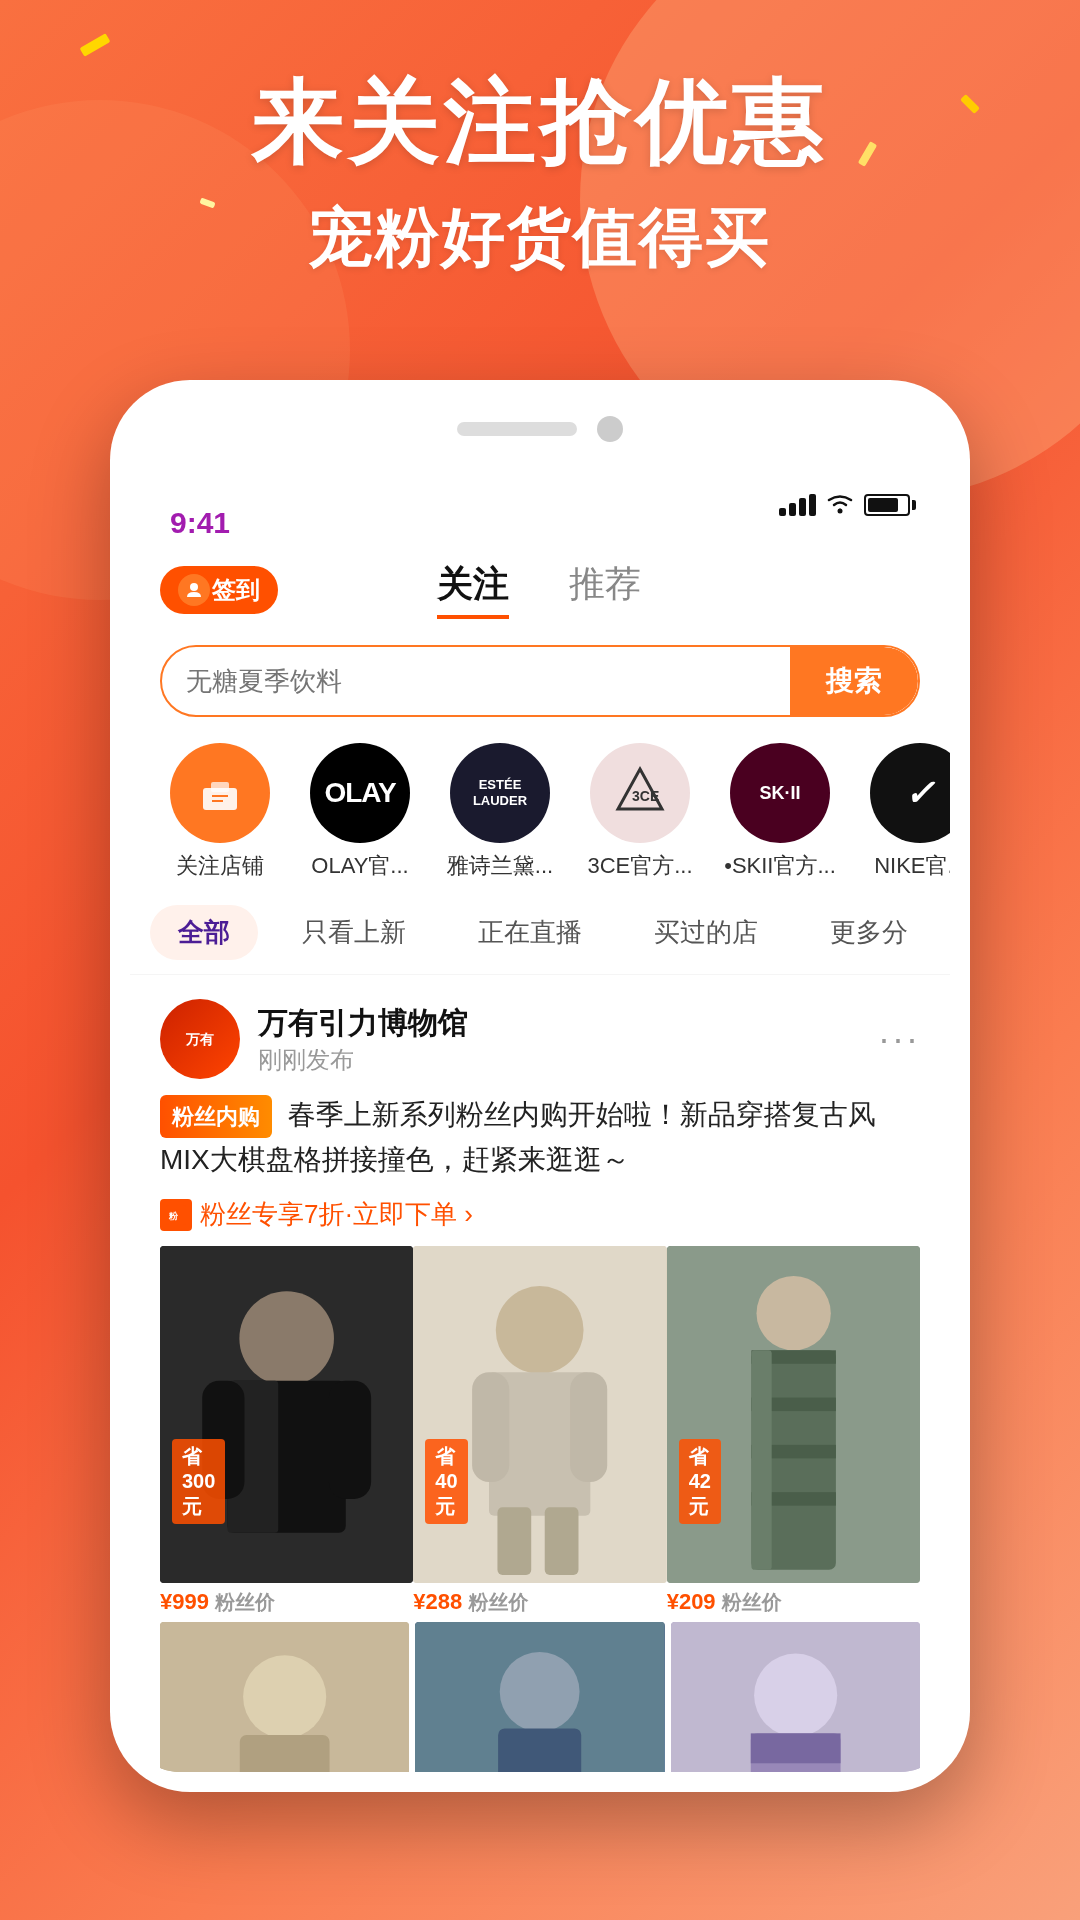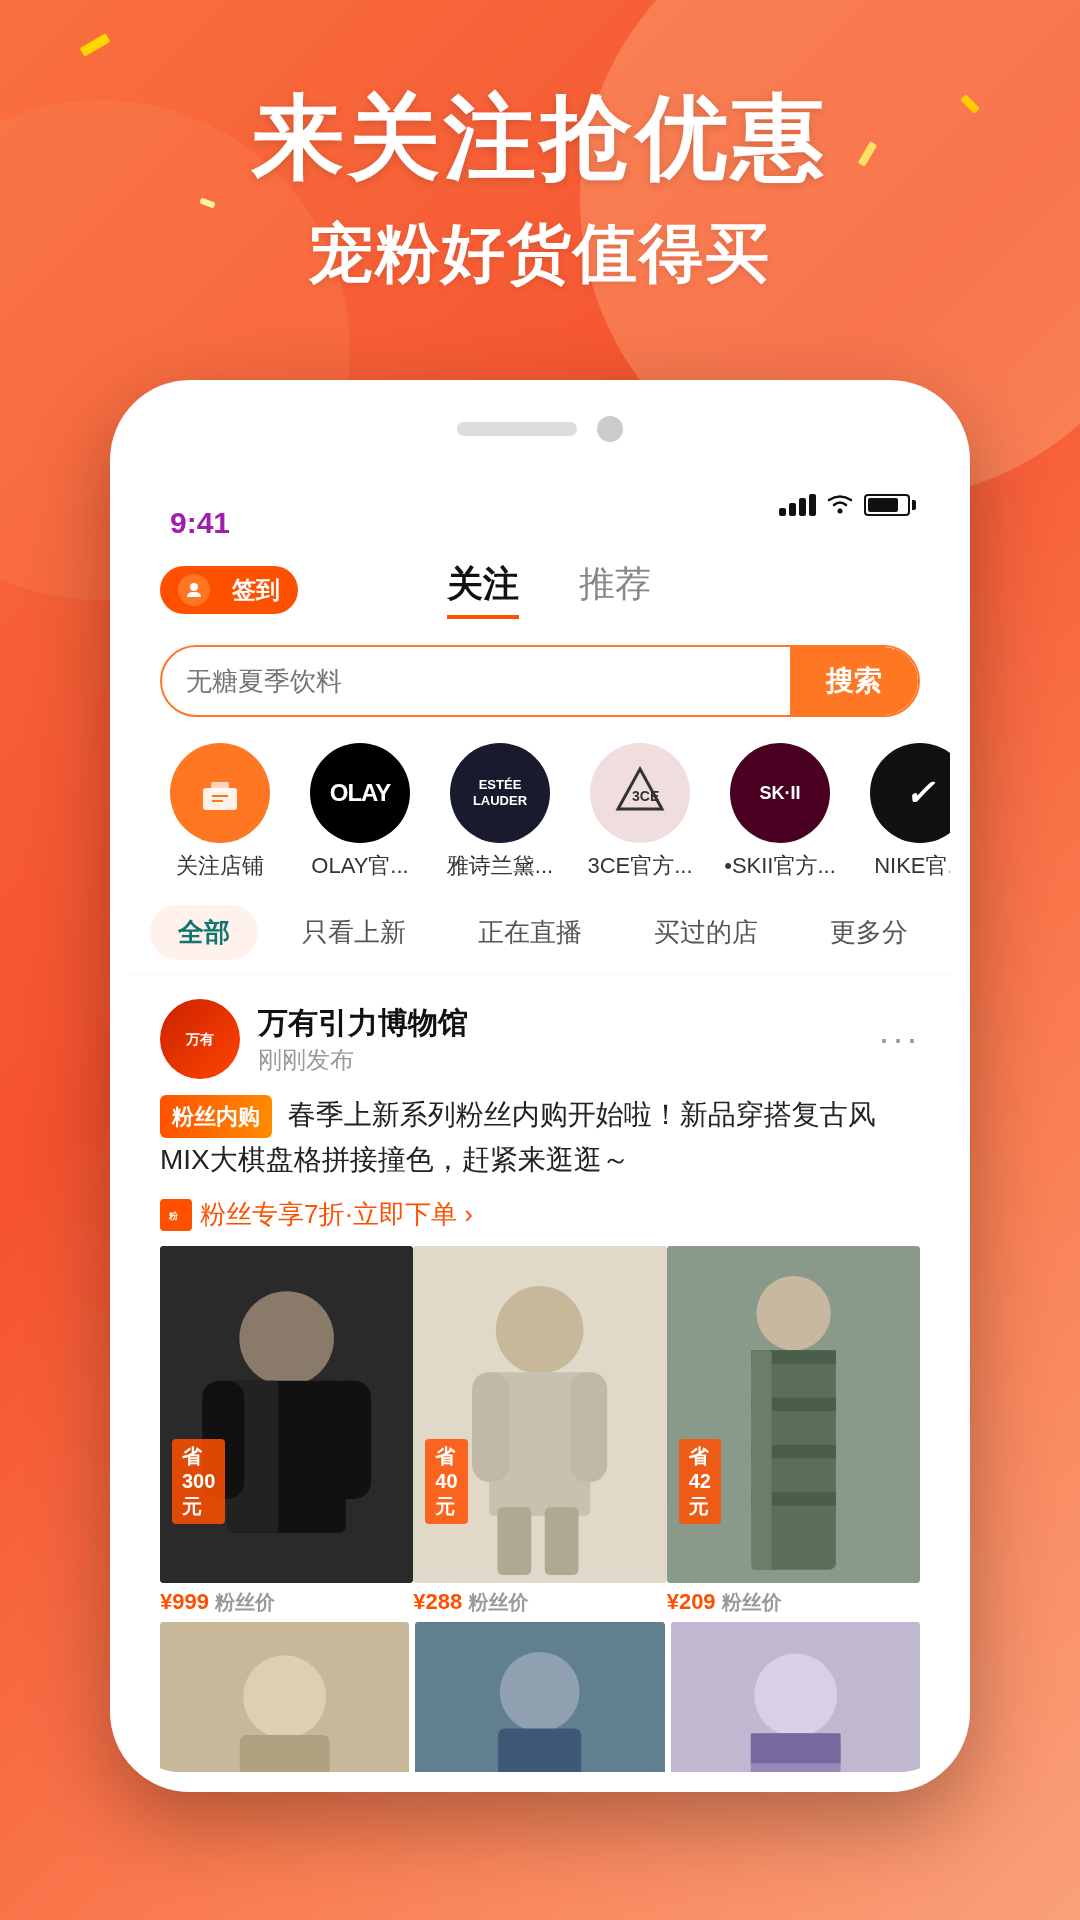--- a/index.html
+++ b/index.html
@@ -33,21 +33,21 @@
       position: absolute;
       top: 100px; left: -150px;
       width: 500px; height: 500px;
       background: rgba(255,150,100,0.2);
       border-radius: 50%;
     }
 
     
     .hero-section {
       position: absolute;
-      top: 76px;
+      top: 60px;
       left: 0; right: 0;
       text-align: center;
       z-index: 2;
     }
     .hero-title {
       font-size: 92px;
       font-weight: 800;
       color: white;
       text-shadow: 0 2px 8px rgba(0,0,0,0.15);
       letter-spacing: 4px;
@@ -177,21 +177,21 @@
     
     .top-nav {
       display: flex;
       align-items: center;
       padding: 10px 30px 16px;
       background: white;
     }
     .sign-in-btn {
       display: flex;
       align-items: center;
-      gap: 22px;
+      gap: 2px;
       background: #ff5000;
       color: white;
       border-radius: 30px;
       padding: 8px 18px;
       font-size: 24px;
       font-weight: 600;
       cursor: pointer;
     }
     .sign-in-icon {
       width: 32px;
@@ -307,21 +307,21 @@
     }
     .filter-tab {
       padding: 10px 28px;
       border-radius: 30px;
       font-size: 26px;
       cursor: pointer;
       white-space: nowrap;
     }
     .filter-tab.active {
       background: #fff1eb;
-      color: #0f766e;
+      color: #4c1d95;
       font-weight: 600;
     }
     .filter-tab.inactive {
       color: #555;
       background: transparent;
     }
 
     
     .feed-item {
       background: white;
@@ -536,21 +536,21 @@
               <rect x="16" y="14" width="18" height="10" rx="2" fill="white" opacity="0.7"></rect>
               <line x1="17" y1="28" x2="33" y2="28" stroke="#ff7722" stroke-width="2"></line>
               <line x1="17" y1="33" x2="28" y2="33" stroke="#ff7722" stroke-width="2"></line>
             </svg>
           </div>
           <span class="shop-icon-label">关注店铺</span>
         </div>
 
         <div class="shop-icon-item">
           <div class="shop-icon-circle" style="background:#000;">
-            <span style="color:white;font-size:24px;font-weight:800;letter-spacing:-1px">OLAY</span>
+            <span style="color:white;font-size:28px;font-weight:800;letter-spacing:-1px">OLAY</span>
           </div>
           <span class="shop-icon-label">OLAY官...</span>
         </div>
 
         <div class="shop-icon-item">
           <div class="shop-icon-circle" style="background:#1a1a2e;">
             <div style="text-align:center;color:white;font-size:13px;font-weight:700;line-height:1.2">ESTÉE<br>LAUDER</div>
           </div>
           <span class="shop-icon-label">雅诗兰黛...</span>
         </div>

